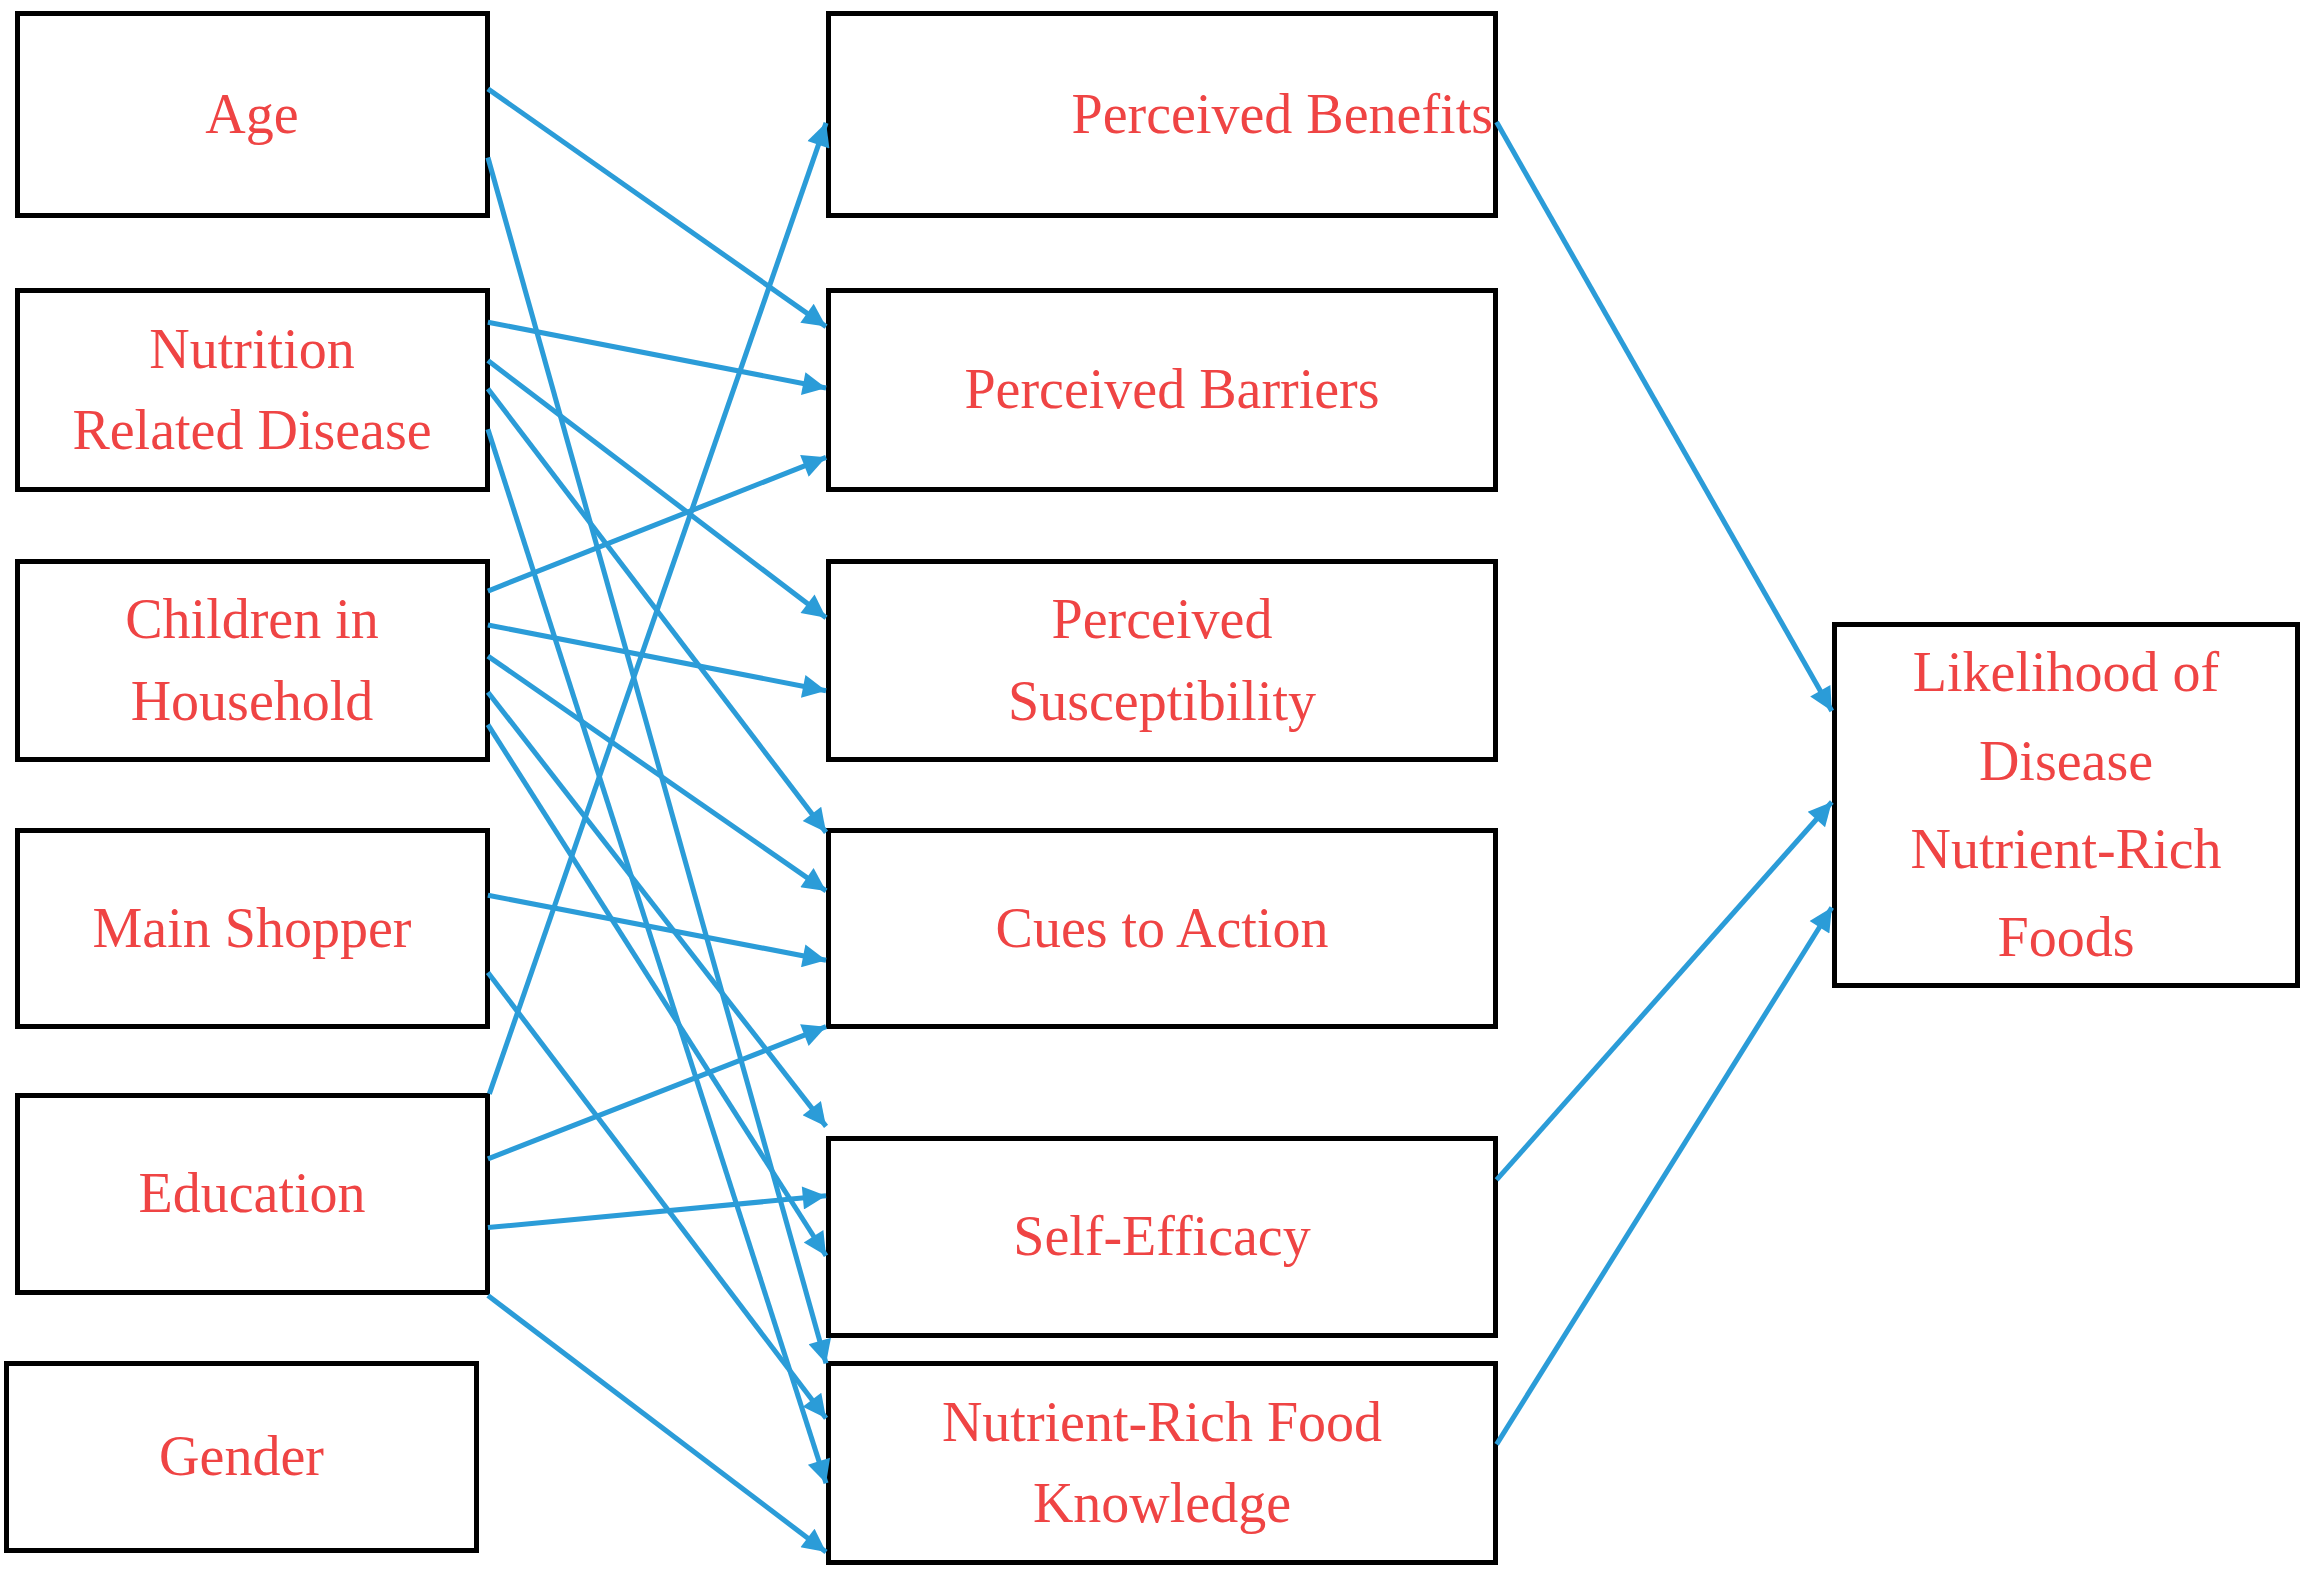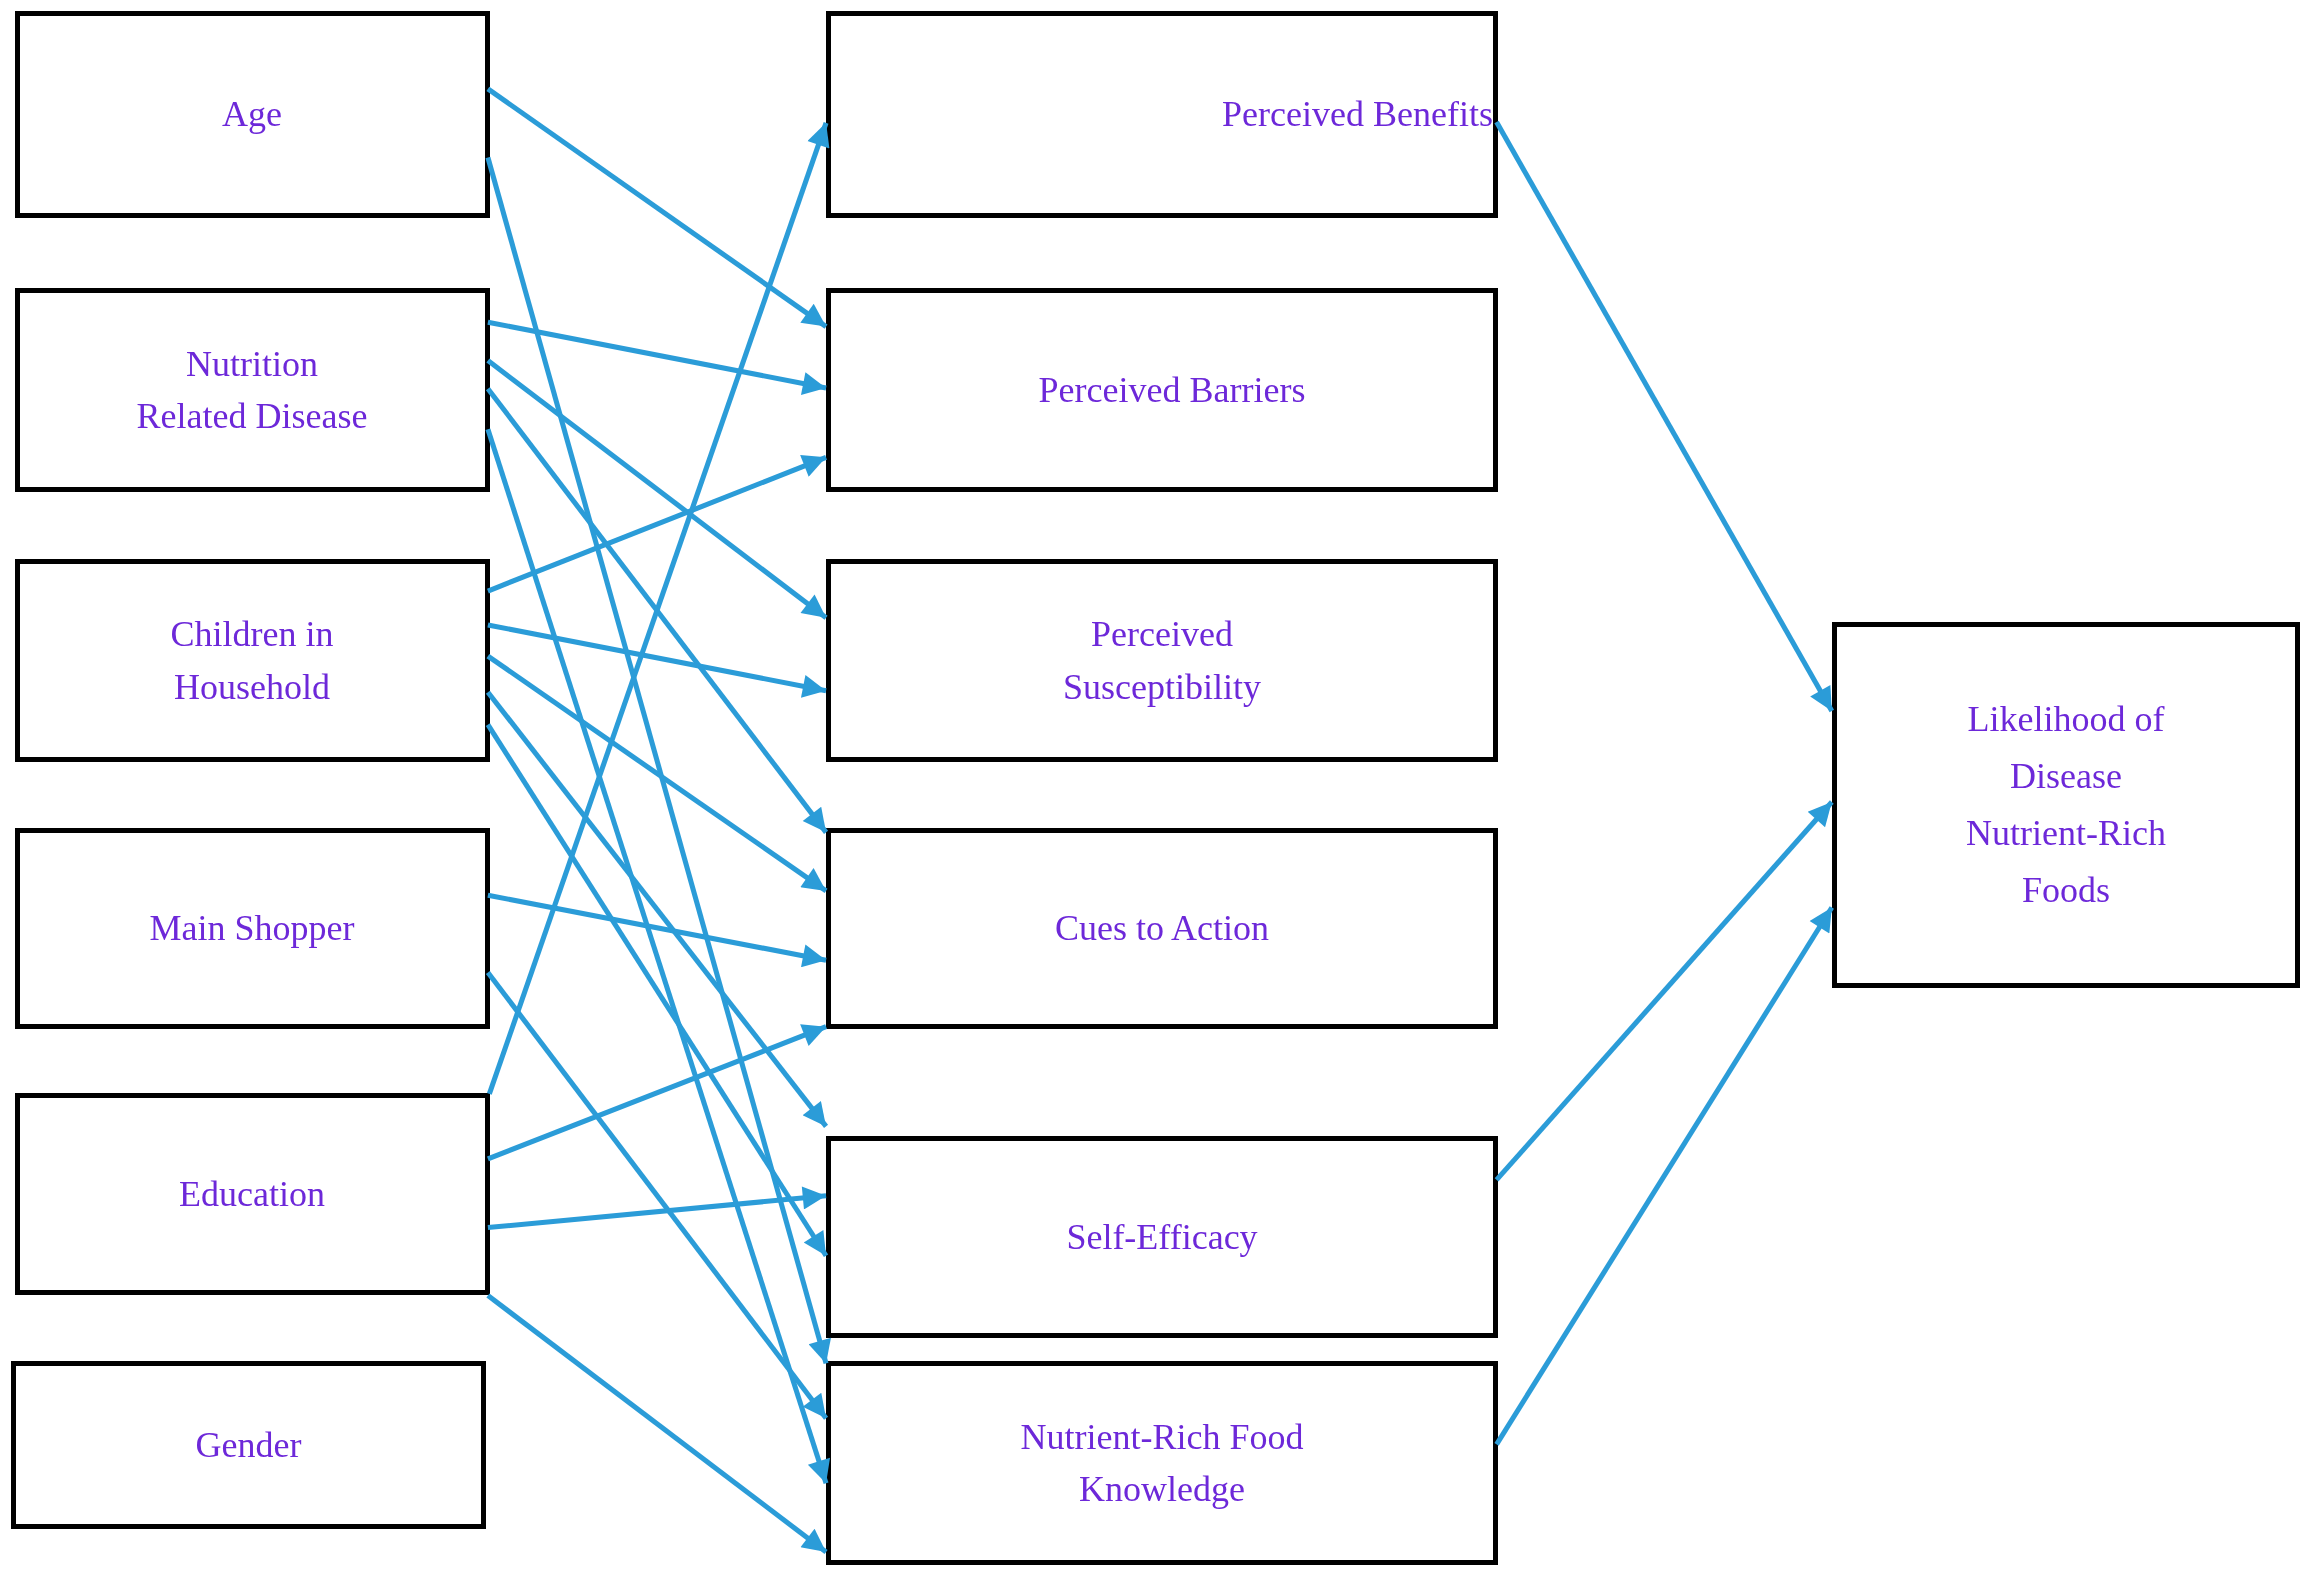--- a/index.html
+++ b/index.html
@@ -31,23 +31,23 @@
     display: flex;
     flex-direction: column;
     align-items: center;
     justify-content: center;
     text-align: center;
     z-index: 1;
   }
   .box .line {
     display: block;
     font-family: "Liberation Serif", "DejaVu Serif", serif;
-    font-size: 36px;
+    font-size: 56px;
     line-height: 1.45;
-    color: #6d28d9;
+    color: #ef4444;
     white-space: nowrap;
   }
   .box.lh-wide .line {
     line-height: 1.58;
   }
 </style>
 </head>
 <body>
 
 <div id="canvas">
@@ -95,21 +95,21 @@
   </div>
 
   <div class="box" style="left: 14.5px; top: 828px; width: 475px; height: 201px;">
     <span class="line">Main Shopper</span>
   </div>
 
   <div class="box" style="left: 14.5px; top: 1093px; width: 475px; height: 202px;">
     <span class="line">Education</span>
   </div>
 
-  <div class="box" style="left: 11px; top: 1361px; width: 475px; height: 168px;">
+  <div class="box" style="left: 4px; top: 1361px; width: 475px; height: 192px;">
     <span class="line">Gender</span>
   </div>
 
   <div class="box" style="left: 826px; top: 11px; width: 672px; height: 207px; align-items: flex-end;">
     <span class="line">Perceived Benefits</span>
   </div>
 
   <div class="box" style="left: 826px; top: 288px; width: 672px; height: 204px; padding-left: 20px;">
     <span class="line">Perceived Barriers</span>
   </div>

